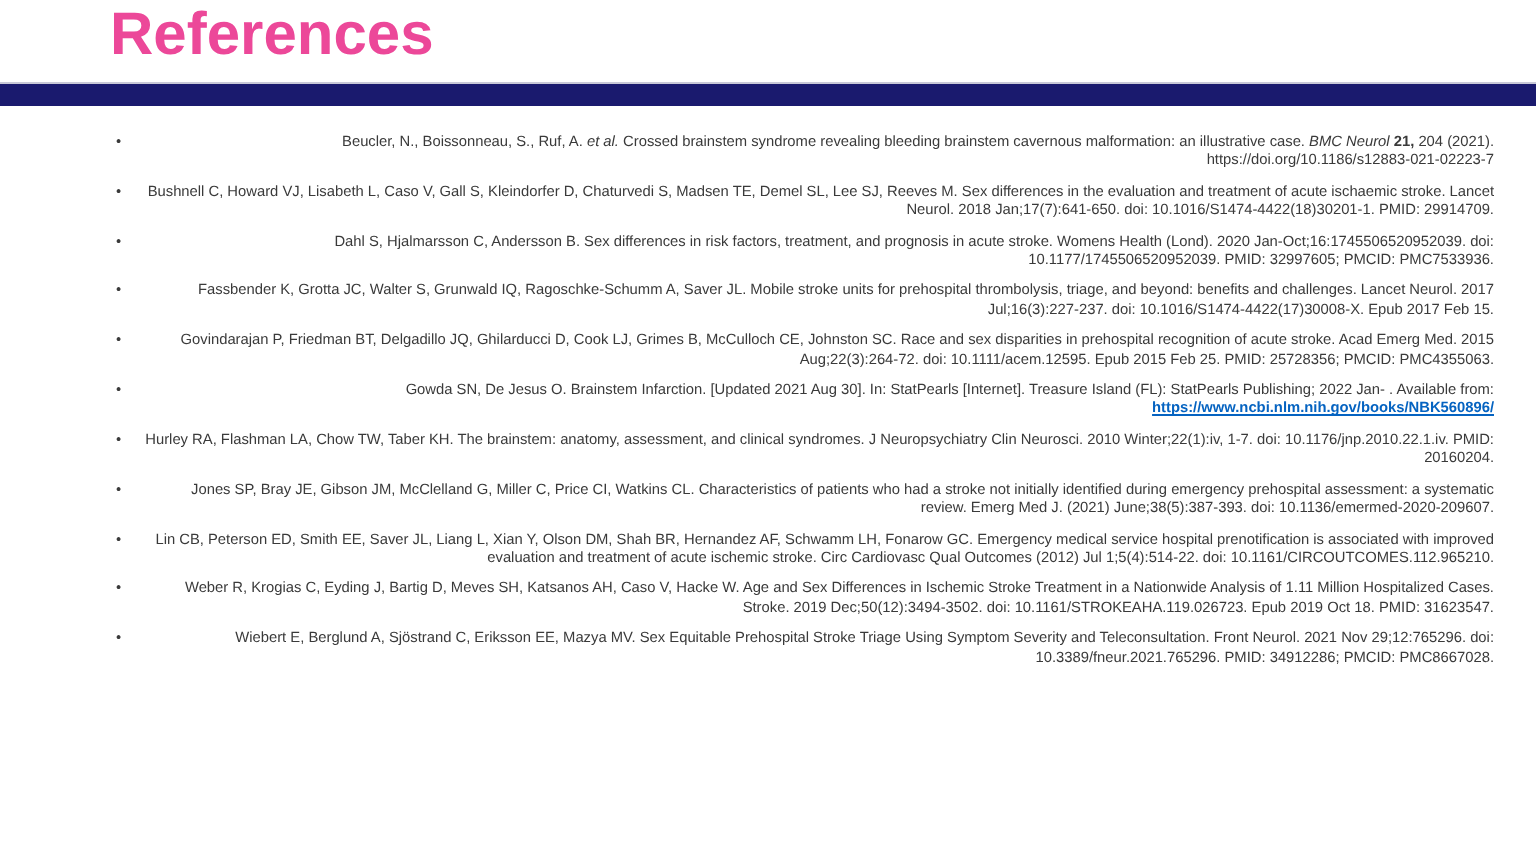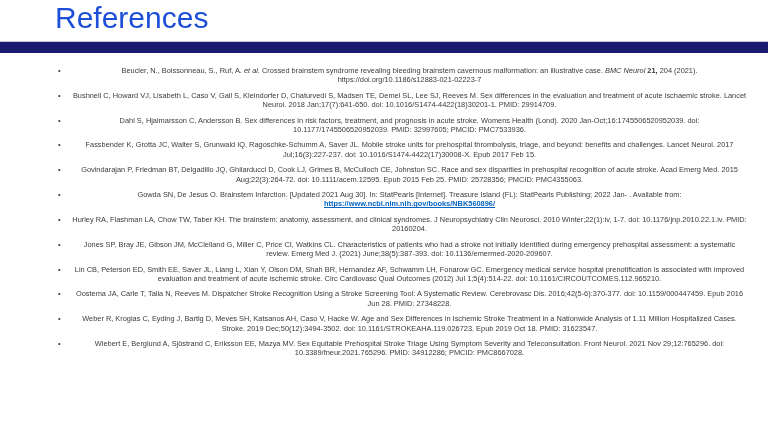--- a/index.html
+++ b/index.html
@@ -8,22 +8,22 @@
     background: #ffffff;
     font-family: "Liberation Sans", sans-serif;
     position: relative;
     overflow: hidden;
   }
   .slide { position: absolute; inset: 0; background: #ffffff; }
   .slide-title {
     position: absolute;
     left: 55px; top: 1px;
     font-size: 30px;
-    font-weight: 400;
-    color: #1d4ed8;
+    font-weight: 700;
+    color: #ec4899;
     letter-spacing: 0px;
   }
   .title-bar {
     position: absolute;
     left: 0; top: 41px;
     width: 768px; height: 11px;
     background: #1a1a6e;
     border-top: 1px solid #c8c8d8;
   }
   .refs-wrap {
@@ -35,21 +35,21 @@
     list-style: none;
     margin: 0; padding: 0;
   }
   ul.refs li {
     position: relative;
     padding-left: 17px;
     font-size: 7.4px;
     line-height: 9.4px;
     color: #3a3a3a;
     margin-bottom: 6px;
-    text-align: center;
+    text-align: right;
   }
   ul.refs li::before {
     content: "\2022";
     position: absolute;
     left: 3px; top: 0;
     color: #3a3a3a;
     font-size: 7.4px;
   }
   ul.refs .it { font-style: italic; }
   ul.refs .bd { font-weight: bold; }
@@ -70,18 +70,17 @@
     <ul class="refs">
         <li><span>Beucler, N., Boissonneau, S., Ruf, A. </span><span class="it">et al.</span><span> Crossed brainstem syndrome revealing bleeding brainstem cavernous malformation: an illustrative case. </span><span class="it">BMC Neurol</span><span> </span><span class="bd">21,</span><span> 204 (2021). https://doi.org/10.1186/s12883-021-02223-7</span></li>
         <li><span>Bushnell C, Howard VJ, Lisabeth L, Caso V, Gall S, Kleindorfer D, Chaturvedi S, Madsen TE, Demel SL, Lee SJ, Reeves M. Sex differences in the evaluation and treatment of acute ischaemic stroke. Lancet Neurol. 2018 Jan;17(7):641-650. doi: 10.1016/S1474-4422(18)30201-1. PMID: 29914709.</span></li>
         <li><span>Dahl S, Hjalmarsson C, Andersson B. Sex differences in risk factors, treatment, and prognosis in acute stroke. Womens Health (Lond). 2020 Jan-Oct;16:1745506520952039. doi: 10.1177/1745506520952039. PMID: 32997605; PMCID: PMC7533936.</span></li>
         <li><span>Fassbender K, Grotta JC, Walter S, Grunwald IQ, Ragoschke-Schumm A, Saver JL. Mobile stroke units for prehospital thrombolysis, triage, and beyond: benefits and challenges. Lancet Neurol. 2017 Jul;16(3):227-237. doi: 10.1016/S1474-4422(17)30008-X. Epub 2017 Feb 15.</span></li>
         <li><span>Govindarajan P, Friedman BT, Delgadillo JQ, Ghilarducci D, Cook LJ, Grimes B, McCulloch CE, Johnston SC. Race and sex disparities in prehospital recognition of acute stroke. Acad Emerg Med. 2015 Aug;22(3):264-72. doi: 10.1111/acem.12595. Epub 2015 Feb 25. PMID: 25728356; PMCID: PMC4355063.</span></li>
         <li><span>Gowda SN, De Jesus O. Brainstem Infarction. [Updated 2021 Aug 30]. In: StatPearls [Internet]. Treasure Island (FL): StatPearls Publishing; 2022 Jan- . Available from: </span><a class="link" href="#">https://www.ncbi.nlm.nih.gov/books/NBK560896/</a></li>
         <li><span>Hurley RA, Flashman LA, Chow TW, Taber KH. The brainstem: anatomy, assessment, and clinical syndromes. J Neuropsychiatry Clin Neurosci. 2010 Winter;22(1):iv, 1-7. doi: 10.1176/jnp.2010.22.1.iv. PMID: 20160204.</span></li>
         <li><span>Jones SP, Bray JE, Gibson JM, McClelland G, Miller C, Price CI, Watkins CL. Characteristics of patients who had a stroke not initially identified during emergency prehospital assessment: a systematic review. Emerg Med J. (2021) June;38(5):387-393. doi: 10.1136/emermed-2020-209607.</span></li>
         <li><span>Lin CB, Peterson ED, Smith EE, Saver JL, Liang L, Xian Y, Olson DM, Shah BR, Hernandez AF, Schwamm LH, Fonarow GC. Emergency medical service hospital prenotification is associated with improved evaluation and treatment of acute ischemic stroke. Circ Cardiovasc Qual Outcomes (2012) Jul 1;5(4):514-22. doi: 10.1161/CIRCOUTCOMES.112.965210.</span></li>
-        <li><span>Oostema JA, Carle T, Talia N, Reeves M. Dispatcher Stroke Recognition Using a Stroke Screening Tool: A Systematic Review. Cerebrovasc Dis. 2016;42(5-6):370-377. doi: 10.1159/000447459. Epub 2016 Jun 28. PMID: 27348228.</span></li>
         <li><span>Weber R, Krogias C, Eyding J, Bartig D, Meves SH, Katsanos AH, Caso V, Hacke W. Age and Sex Differences in Ischemic Stroke Treatment in a Nationwide Analysis of 1.11 Million Hospitalized Cases. Stroke. 2019 Dec;50(12):3494-3502. doi: 10.1161/STROKEAHA.119.026723. Epub 2019 Oct 18. PMID: 31623547.</span></li>
         <li><span>Wiebert E, Berglund A, Sjöstrand C, Eriksson EE, Mazya MV. Sex Equitable Prehospital Stroke Triage Using Symptom Severity and Teleconsultation. Front Neurol. 2021 Nov 29;12:765296. doi: 10.3389/fneur.2021.765296. PMID: 34912286; PMCID: PMC8667028.</span></li>
       </ul>
   </div>
 </div>
 
 </body></html>

